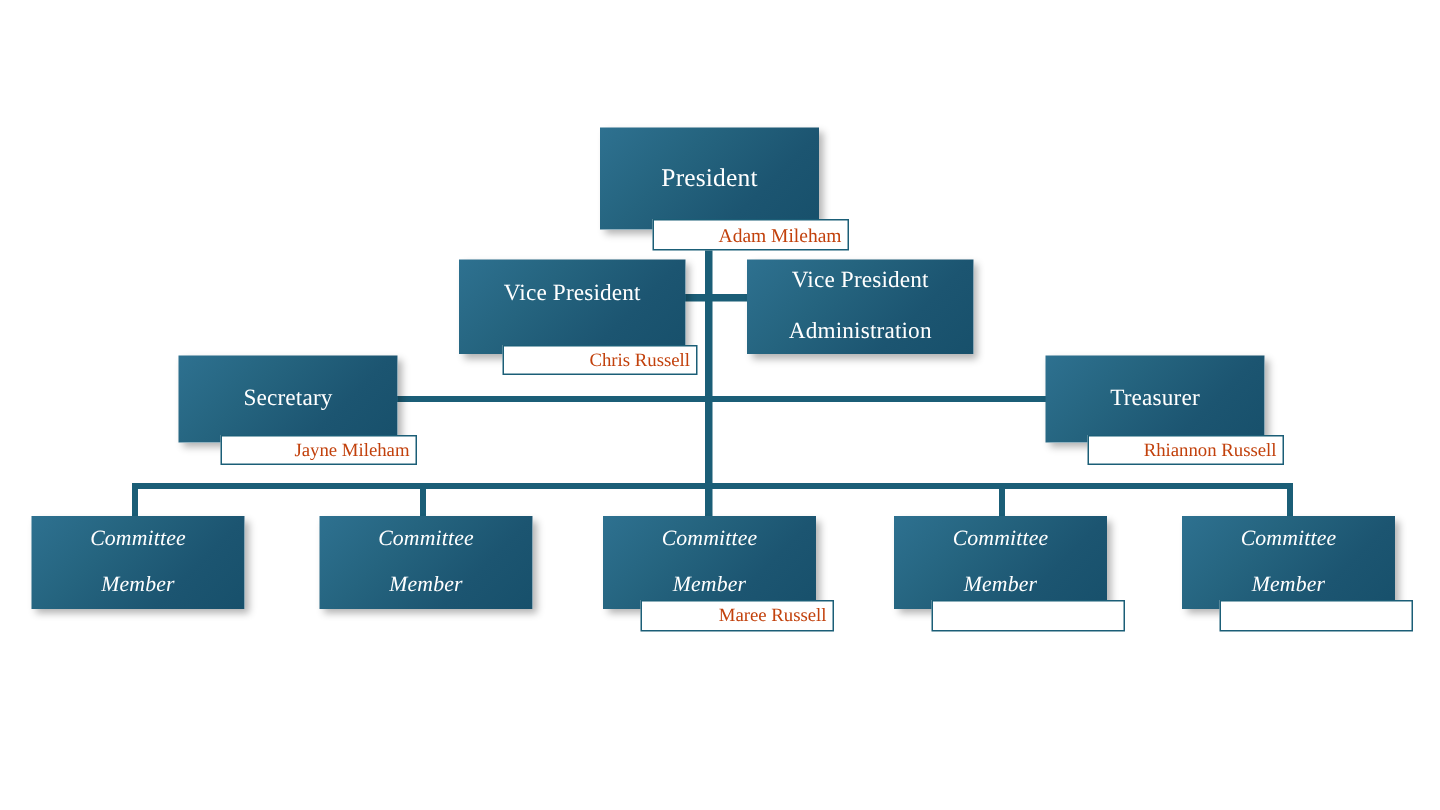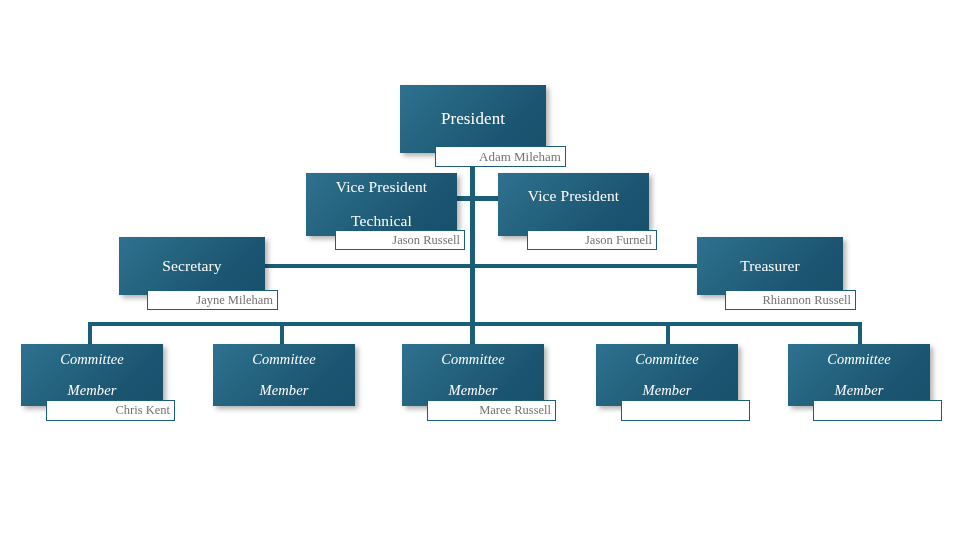--- a/index.html
+++ b/index.html
@@ -48,21 +48,21 @@
   }
   .node-title span {
     display: block;
     width: 100%;
   }
   .node-name {
     position: absolute;
     box-sizing: border-box;
     background: #ffffff;
     border: 1px solid #1b5e77;
-    color: #737373;
+    color: #c2410c;
     display: flex;
     align-items: center;
     justify-content: flex-end;
     text-align: right;
     padding-right: 4px;
     white-space: nowrap;
     overflow: hidden;
   }
 
   
@@ -101,33 +101,32 @@
     <div class="node-title">
       <span>President</span>
     </div>
     <div class="node-name">Adam Mileham</div>
   </div>
 
   <div class="node lvl-vp" style="left:306px; top:173px; width:166px; height:78px;">
     <div class="node-title">
       <span>
         <span>Vice President</span><br>
-        <span>Technical</span>
       </span>
     </div>
-    <div class="node-name">Jason Russell</div>
+    <div class="node-name">Chris Russell</div>
   </div>
 
   <div class="node lvl-vp" style="left:498px; top:173px; width:166px; height:78px;">
     <div class="node-title">
       <span>
         <span>Vice President</span><br>
+        <span>Administration</span>
       </span>
     </div>
-    <div class="node-name">Jason Furnell</div>
   </div>
 
   <div class="node lvl-officer" style="left:697px; top:237px; width:166px; height:77px;">
     <div class="node-title">
       <span>Treasurer</span>
     </div>
     <div class="node-name">Rhiannon Russell</div>
   </div>
 
   <div class="node lvl-officer" style="left:119px; top:237px; width:166px; height:77px;">
@@ -137,21 +136,20 @@
     <div class="node-name">Jayne Mileham</div>
   </div>
 
   <div class="node lvl-committee" style="left:21px; top:344px; width:160px; height:80px;">
     <div class="node-title">
       <span>
         <span>Committee</span><br>
         <span>Member</span>
       </span>
     </div>
-    <div class="node-name">Chris Kent</div>
   </div>
 
   <div class="node lvl-committee" style="left:213px; top:344px; width:160px; height:80px;">
     <div class="node-title">
       <span>
         <span>Committee</span><br>
         <span>Member</span>
       </span>
     </div>
   </div>

